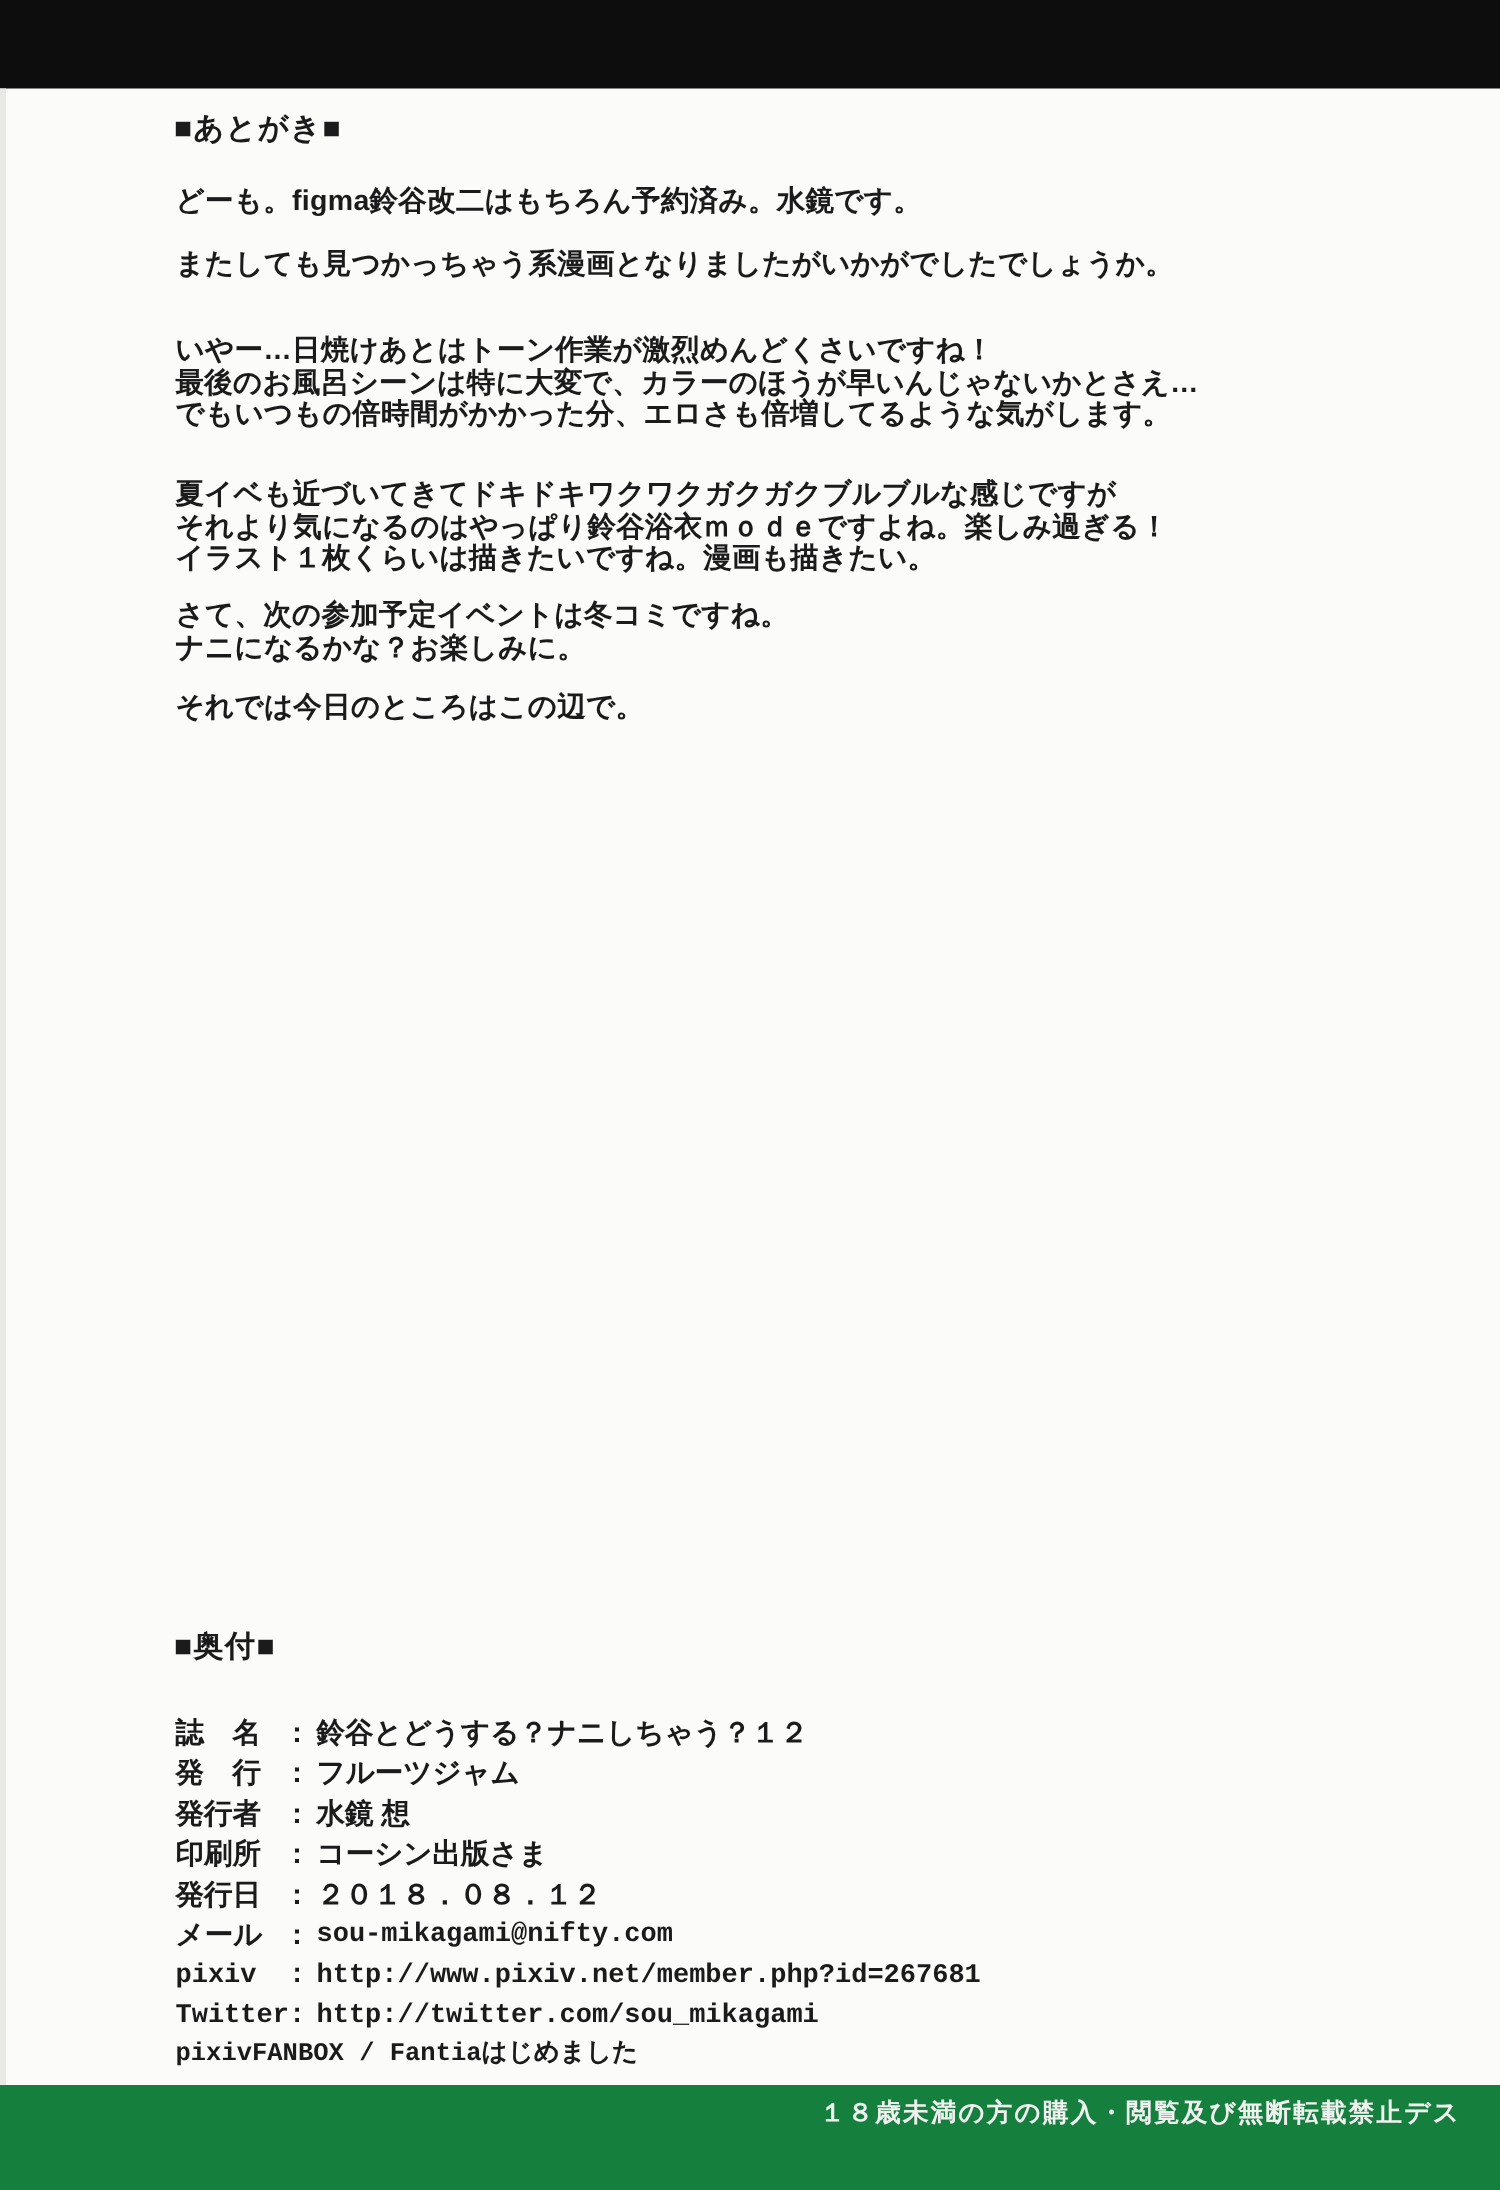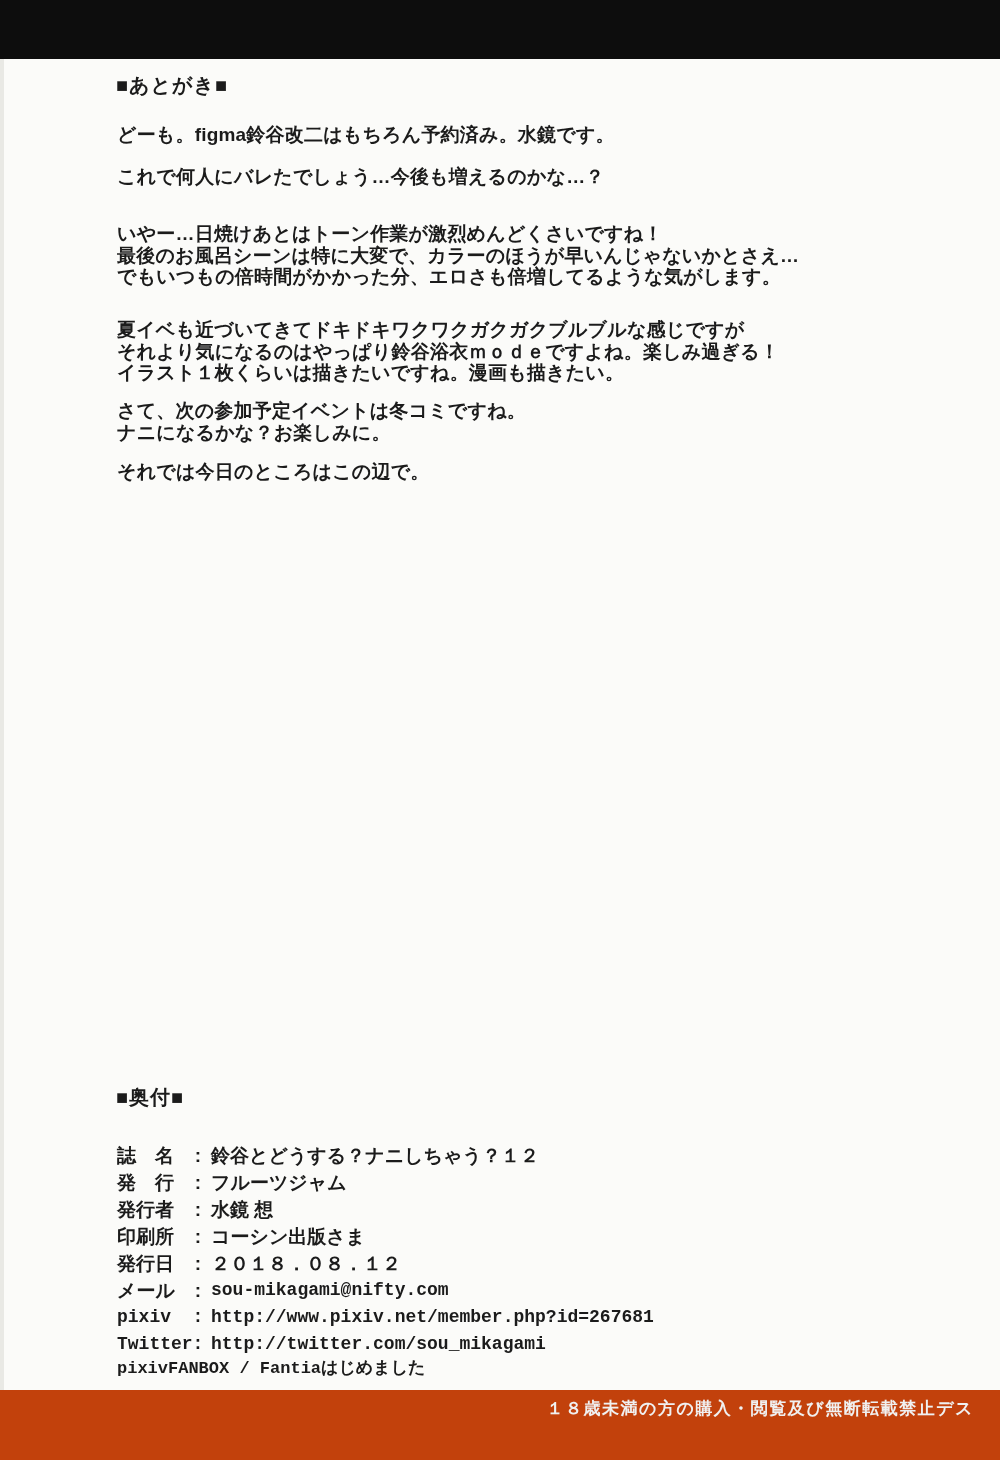--- a/index.html
+++ b/index.html
@@ -53,21 +53,21 @@
 
   .footer-note {
     position: absolute; left: 117px; top: 1356px;
     font-family: "Liberation Mono", "DejaVu Sans Mono", monospace;
     font-size: 17px; font-weight: 700; white-space: nowrap;
   }
 
   .bottom-bar {
     position: absolute; left: 0; top: 1390px;
     width: 1000px; height: 70px;
-    background: #c2410c;
+    background: #15803d;
   }
   .bottom-bar .notice {
     position: absolute; top: 7px; right: 26px;
     color: #f0f0f0; font-size: 17px; font-weight: 700;
     letter-spacing: 1.5px; white-space: nowrap;
   }
 </style>
 </head>
 <body>
 
@@ -76,21 +76,21 @@
   <div class="top-bar"></div>
   <div class="left-edge"></div>
 
   <h1 class="section-heading" style="top:72px">■あとがき■</h1>
 
   <p class="para" style="top:124px">
     <span class="line">どーも。figma鈴谷改二はもちろん予約済み。水鏡です。</span>
   </p>
 
   <p class="para" style="top:166px">
-    <span class="line">これで何人にバレたでしょう…今後も増えるのかな…？</span>
+    <span class="line">またしても見つかっちゃう系漫画となりましたがいかがでしたでしょうか。</span>
   </p>
 
   <p class="para" style="top:223px">
     <span class="line">いやー…日焼けあとはトーン作業が激烈めんどくさいですね！</span>
     <span class="line">最後のお風呂シーンは特に大変で、カラーのほうが早いんじゃないかとさえ…</span>
     <span class="line">でもいつもの倍時間がかかった分、エロさも倍増してるような気がします。</span>
   </p>
 
   <p class="para" style="top:319px">
     <span class="line">夏イベも近づいてきてドキドキワクワクガクガクブルブルな感じですが</span>

